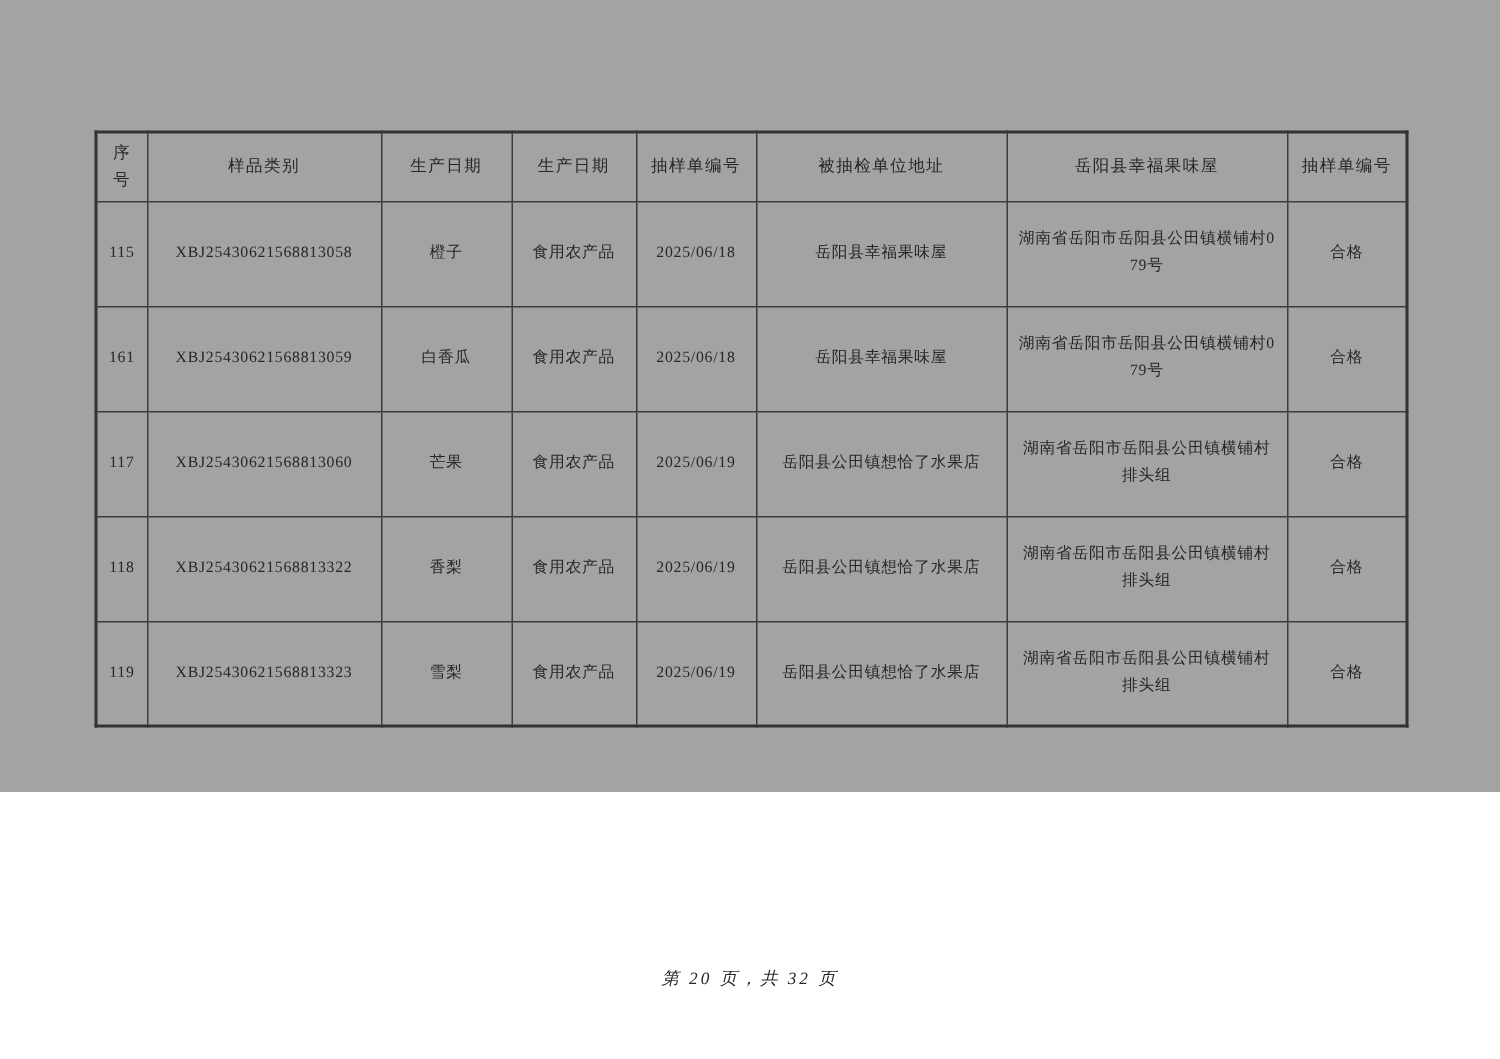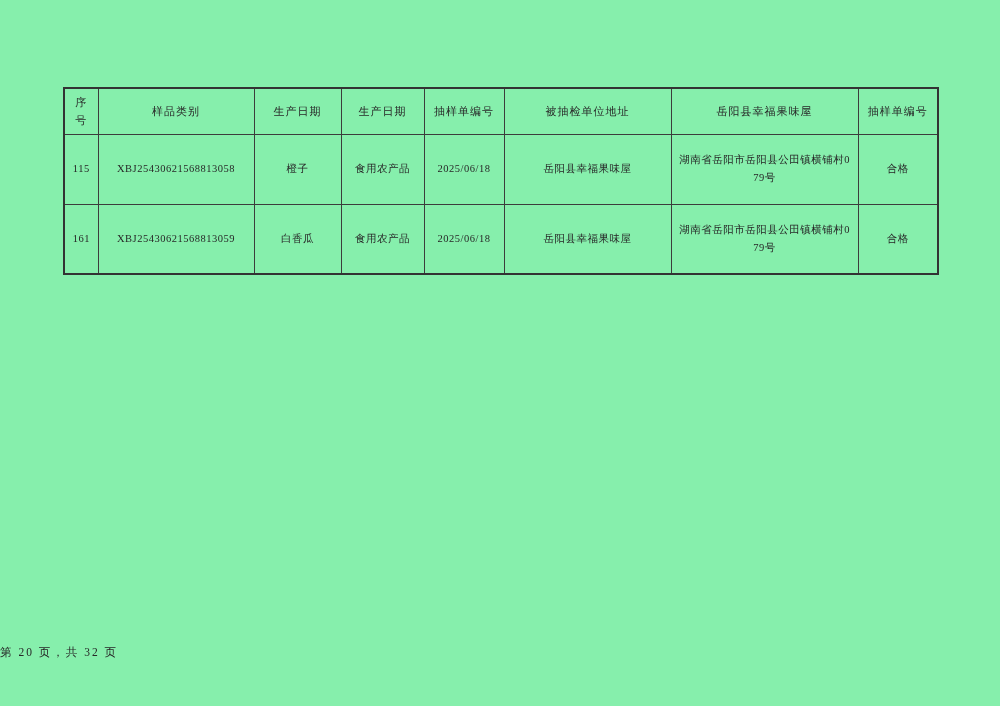--- a/index.html
+++ b/index.html
@@ -7,22 +7,22 @@
     width: 1000px;
     height: 706px;
     background: #ffffff;
     font-family: "Liberation Serif", "DejaVu Serif", serif;
     color: #272727;
     overflow: hidden;
   }
   .page {
     position: relative;
     width: 1000px;
-    height: 706px;
-    background: #86efac;
+    height: 528px;
+    background: #a3a3a3;
   }
   table.report-table {
     position: absolute;
     left: 63px;
     top: 87px;
     width: 874px;
     border-collapse: collapse;
     table-layout: fixed;
     border: 2px solid #333333;
   }
@@ -48,24 +48,25 @@
   }
   td.cell-sample-id {
     font-size: 10.5px;
     letter-spacing: 0.3px;
   }
   .page-footer {
     position: absolute;
     left: 0;
     top: 645px;
     width: 1000px;
-    text-align: left;
+    text-align: center;
     font-size: 11.5px;
     letter-spacing: 2px;
     color: #272727;
+    font-style: italic;
   }
 </style>
 </head>
 <body>
 
 <div class="page">
 
   <table class="report-table">
     <colgroup>
       <col style="width:34px">
@@ -103,18 +104,48 @@
       <tr>
         <td>161</td>
         <td class="cell-sample-id">XBJ25430621568813059</td>
         <td>白香瓜</td>
         <td>食用农产品</td>
         <td>2025/06/18</td>
         <td>岳阳县幸福果味屋</td>
         <td>湖南省岳阳市岳阳县公田镇横铺村079号</td>
         <td>合格</td>
       </tr>
+      <tr>
+        <td>117</td>
+        <td class="cell-sample-id">XBJ25430621568813060</td>
+        <td>芒果</td>
+        <td>食用农产品</td>
+        <td>2025/06/19</td>
+        <td>岳阳县公田镇想恰了水果店</td>
+        <td>湖南省岳阳市岳阳县公田镇横铺村排头组</td>
+        <td>合格</td>
+      </tr>
+      <tr>
+        <td>118</td>
+        <td class="cell-sample-id">XBJ25430621568813322</td>
+        <td>香梨</td>
+        <td>食用农产品</td>
+        <td>2025/06/19</td>
+        <td>岳阳县公田镇想恰了水果店</td>
+        <td>湖南省岳阳市岳阳县公田镇横铺村排头组</td>
+        <td>合格</td>
+      </tr>
+      <tr>
+        <td>119</td>
+        <td class="cell-sample-id">XBJ25430621568813323</td>
+        <td>雪梨</td>
+        <td>食用农产品</td>
+        <td>2025/06/19</td>
+        <td>岳阳县公田镇想恰了水果店</td>
+        <td>湖南省岳阳市岳阳县公田镇横铺村排头组</td>
+        <td>合格</td>
+      </tr>
     </tbody>
   </table>
 
   <div class="page-footer">第 20 页，共 32 页</div>
 
 </div>
 
 </body></html>

